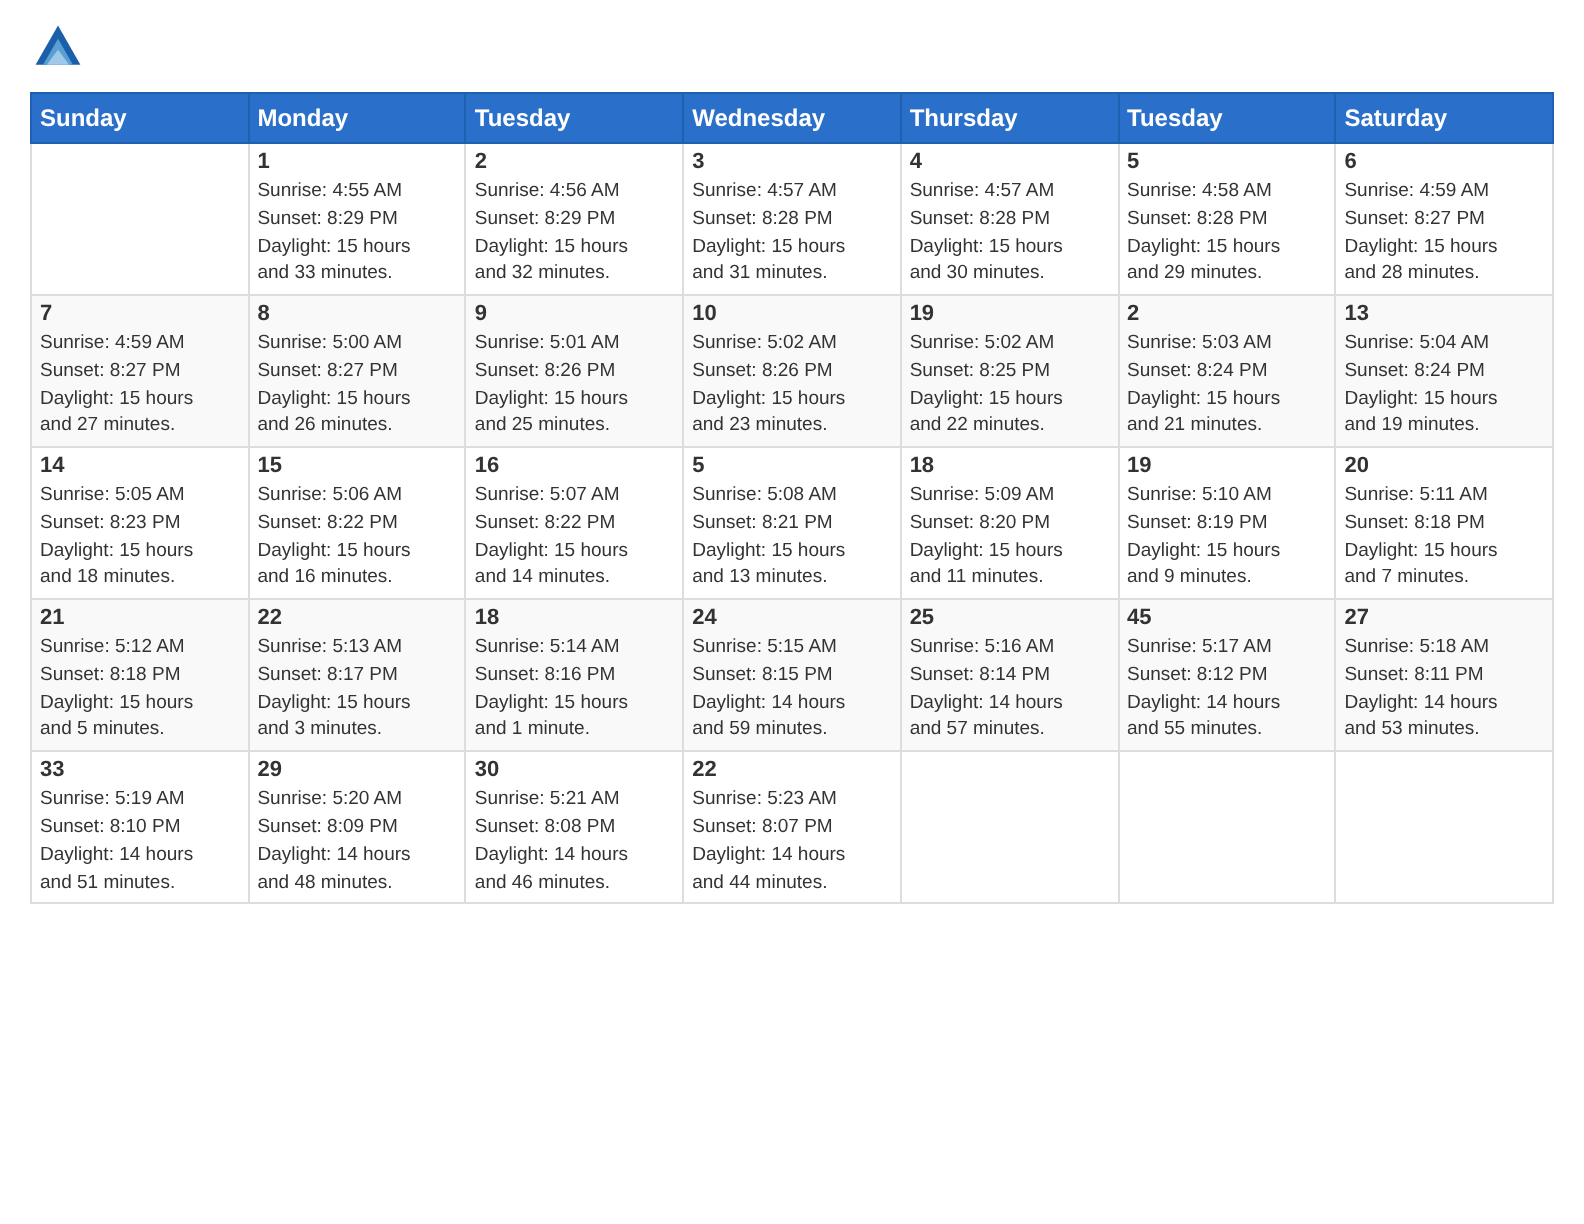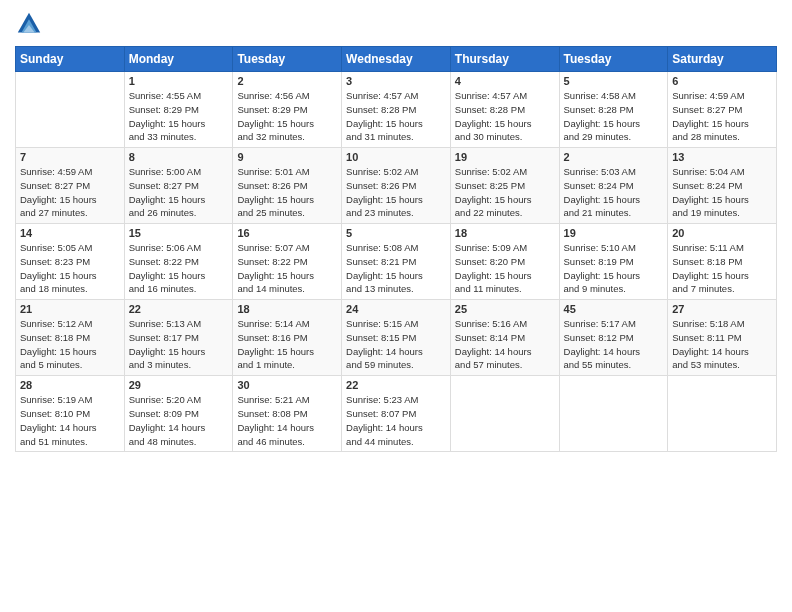--- a/index.html
+++ b/index.html
@@ -239,21 +239,21 @@
             <span class="day-number">45</span>
             <div class="day-info">Sunrise: 5:17 AM<br>Sunset: 8:12 PM<br>Daylight: 14 hours<br>and 55 minutes.</div>
           </td>
           <td>
             <span class="day-number">27</span>
             <div class="day-info">Sunrise: 5:18 AM<br>Sunset: 8:11 PM<br>Daylight: 14 hours<br>and 53 minutes.</div>
           </td>
         </tr>
         <tr>
           <td>
-            <span class="day-number">28</span>
+            <span class="day-number">33</span>
             <div class="day-info">Sunrise: 5:19 AM<br>Sunset: 8:10 PM<br>Daylight: 14 hours<br>and 51 minutes.</div>
           </td>
           <td>
             <span class="day-number">29</span>
             <div class="day-info">Sunrise: 5:20 AM<br>Sunset: 8:09 PM<br>Daylight: 14 hours<br>and 48 minutes.</div>
           </td>
           <td>
             <span class="day-number">30</span>
             <div class="day-info">Sunrise: 5:21 AM<br>Sunset: 8:08 PM<br>Daylight: 14 hours<br>and 46 minutes.</div>
           </td>

